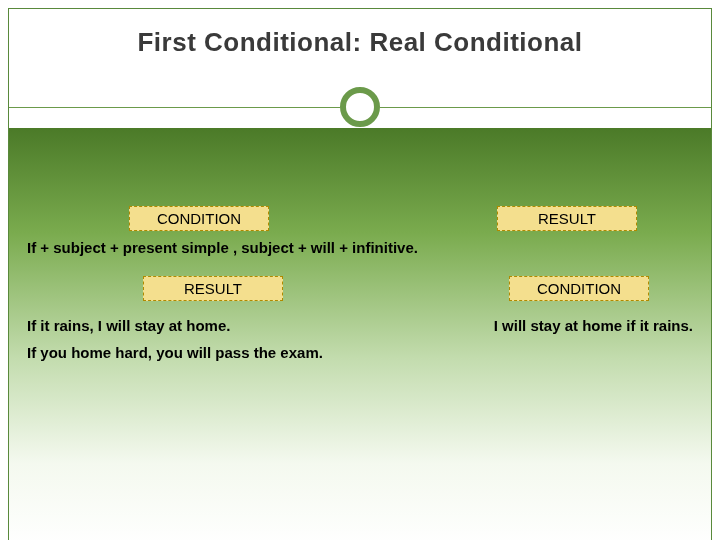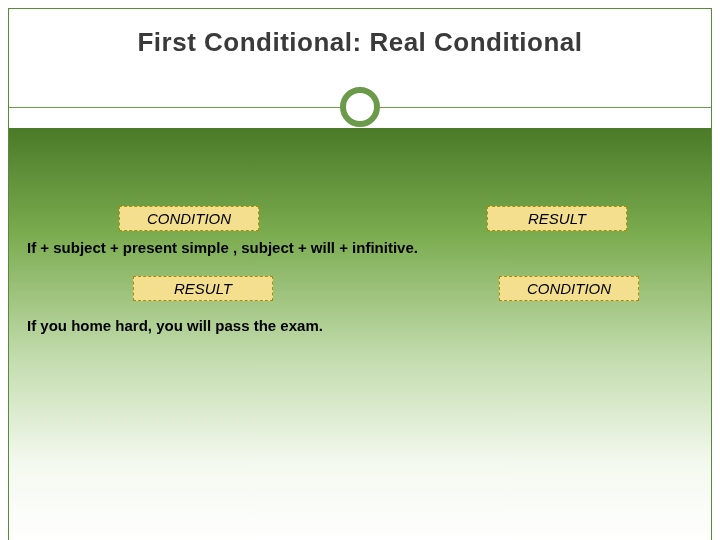--- a/index.html
+++ b/index.html
@@ -57,22 +57,21 @@
     top: 119px;
     left: 0;
     right: 0;
     bottom: 0;
     background: linear-gradient(to bottom, #4b7a28 0%, #7aab4e 25%, #c3dcae 55%, #f4f9ef 80%, #ffffff 100%);
     padding: 0;
   }
   .label-row {
     display: flex;
     margin-top: 78px;
-    padding: 0 24px;
-    font-style: italic;
+    padding: 0 34px;
   }
   .label-row.second { margin-top: 6px; }
   .label-box {
     background: #f4df8e;
     border: 1.5px dashed #b08a00;
     padding: 3px 10px;
     font-size: 15px;
     font-weight: normal;
     color: #000;
     min-width: 140px;
@@ -122,18 +121,22 @@
     </div>
     <div class="formula">If + subject + present simple , subject  +  will + infinitive.</div>
 
     <div class="label-row second">
       <div class="label-box label-left2">RESULT</div>
       <div class="label-box label-right2">CONDITION</div>
     </div>
 
     <div class="examples">
       <div class="example-row">
+        <span class="ex-left">If it rains, I will stay at home.</span>
+        <span class="ex-right">I will stay at home if it rains.</span>
+      </div>
+      <div class="example-row">
         <span class="ex-left">If you home hard, you will pass the exam.</span>
       </div>
     </div>
 
   </div>
 </div>
 
 </body></html>

